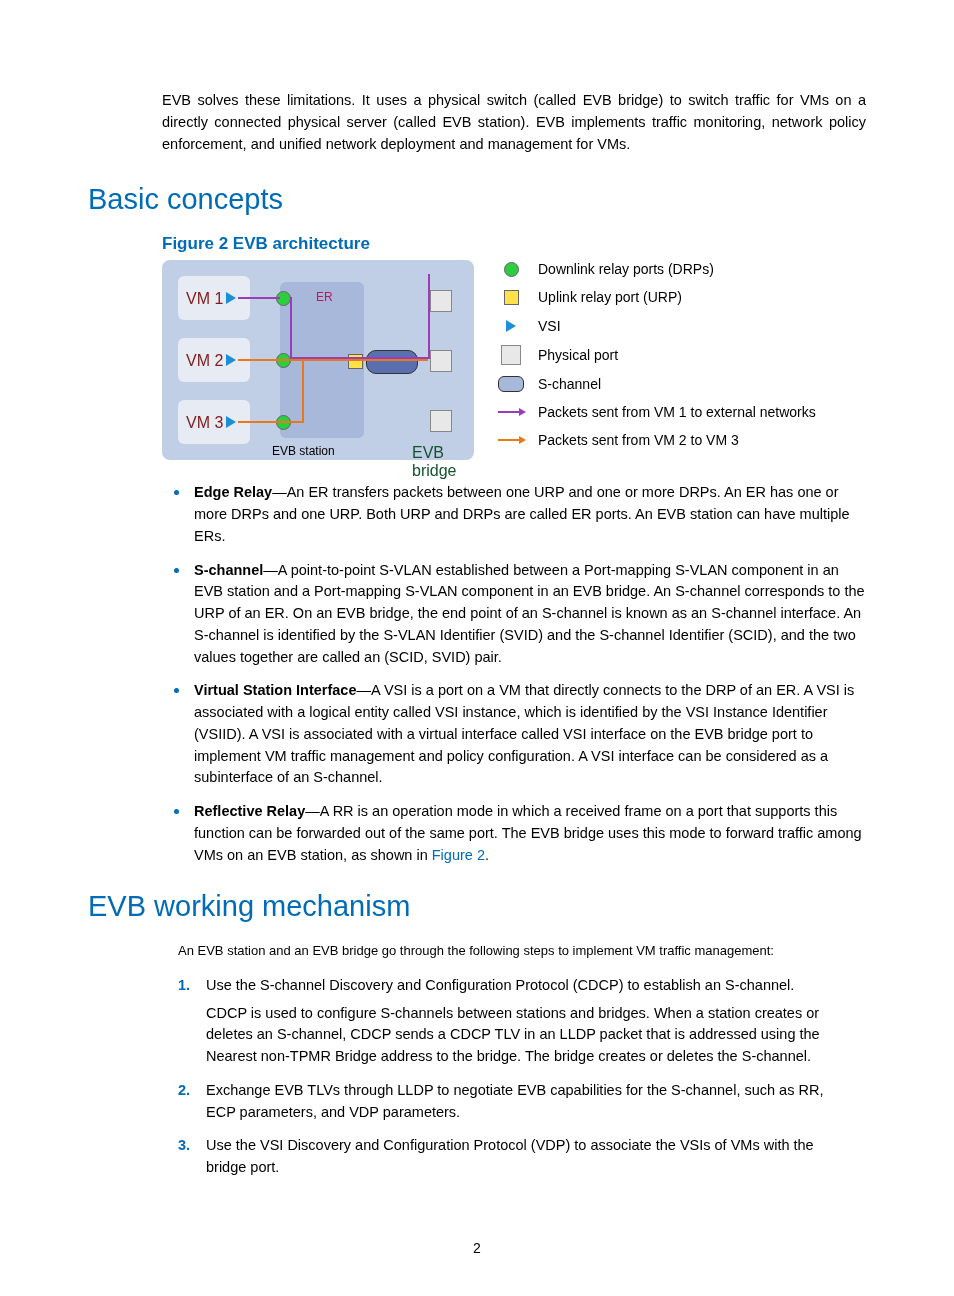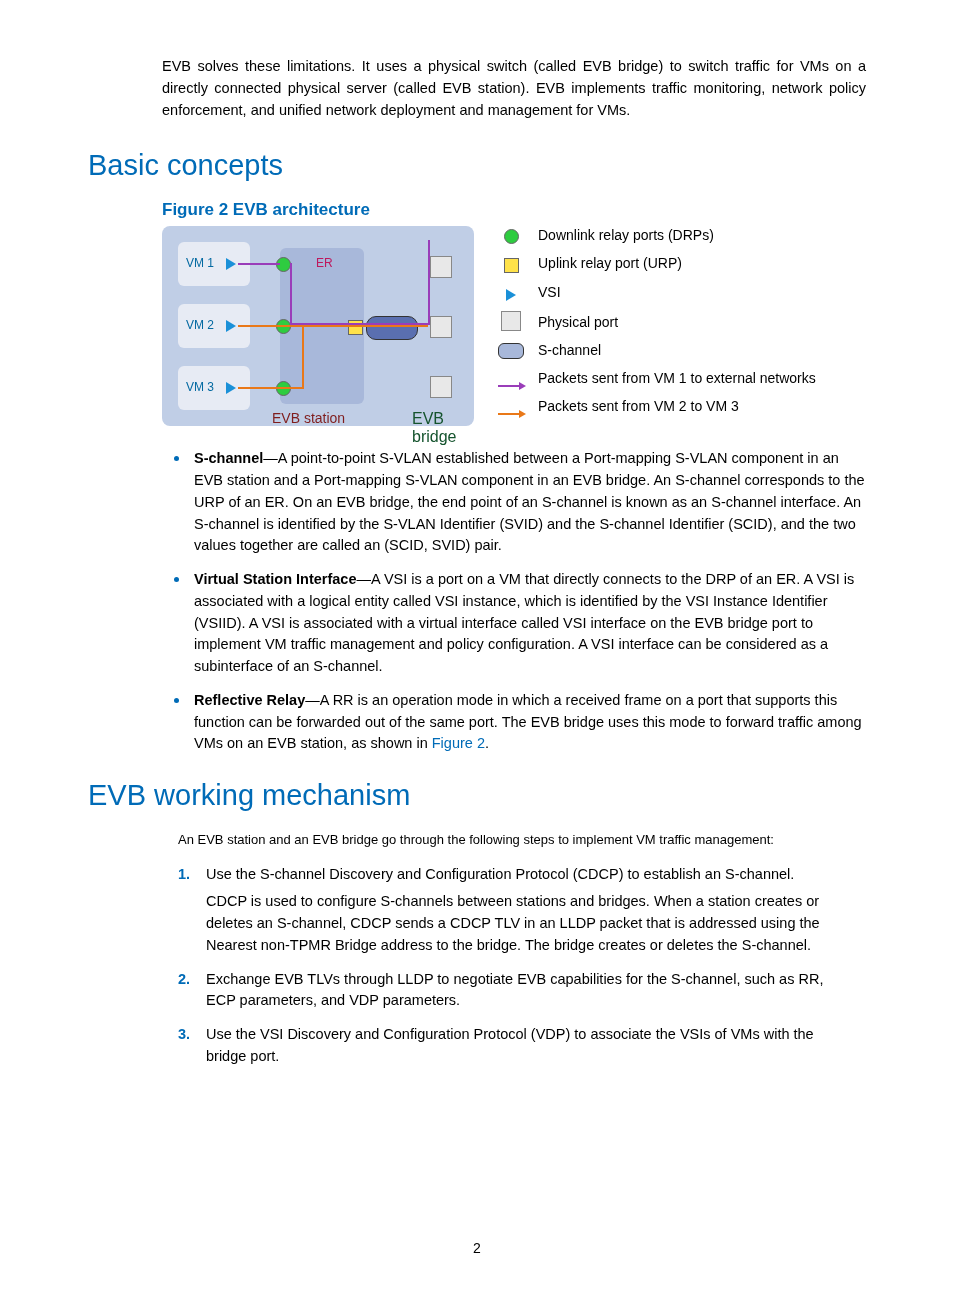--- a/index.html
+++ b/index.html
@@ -1,42 +1,42 @@
 <!DOCTYPE html>
 <html><head>
 <meta charset="utf-8">
 <style>
   html,body{margin:0;padding:0;background:#fff;font-family:"Segoe UI",Futura,Arial,sans-serif;color:#000}
-  .page{width:954px;height:1296px;position:relative;box-sizing:border-box;padding:56px 88px 0 88px}
+  .page{width:954px;height:1296px;position:relative;box-sizing:border-box;padding:90px 88px 0 88px}
   .intro{font-size:14.5px;line-height:1.5;text-align:justify;margin:0 0 28px 0;padding-left:74px}
   h1{font-weight:300;font-size:29px;color:#006bb7;margin:0 0 18px 0}
   .indent{padding-left:74px}
   .caption-line{font-size:14.5px;line-height:1.5;margin:0 0 14px 0}
   .caption-line .figref{color:#006bb7}
   .figtitle{color:#006bb7;font-weight:700;font-size:17px;margin:0 0 6px 0}
   .figure{display:flex;gap:24px;margin-bottom:22px}
   .diagram{width:312px;height:200px;background:#c0cee6;border-radius:8px;position:relative;flex:0 0 auto}
   .er-box{position:absolute;left:118px;top:22px;width:84px;height:156px;background:#a8b8da;border-radius:6px}
   .er-label{position:absolute;left:154px;top:30px;font-size:12px;color:#be185d}
   .vm-box{position:absolute;left:16px;width:72px;height:44px;background:#e7ebf4;border-radius:6px}
   .vm1{top:16px}.vm2{top:78px}.vm3{top:140px}
-  .vm-label{position:absolute;left:24px;font-size:12px;color:#0369a1}
+  .vm-label{position:absolute;left:24px;font-size:16px;color:#7f1d1d}
   .vm1l{top:30px}.vm2l{top:92px}.vm3l{top:154px}
   .tri{position:absolute;width:0;height:0;border-top:6px solid transparent;border-bottom:6px solid transparent;border-left:10px solid #1a90d8}
   .tri1{left:64px;top:32px}.tri2{left:64px;top:94px}.tri3{left:64px;top:156px}
   .drp{position:absolute;width:13px;height:13px;background:#2ecc40;border:1.5px solid #666;border-radius:50%}
   .drp1{left:114px;top:31px}.drp2{left:114px;top:93px}.drp3{left:114px;top:155px}
   .urp{position:absolute;left:186px;top:94px;width:13px;height:13px;background:#ffe24a;border:1.5px solid #666}
   .schan{position:absolute;left:204px;top:90px;width:50px;height:22px;background:#5a6fb0;border:1px solid #333;border-radius:10px}
   .pport{position:absolute;width:20px;height:20px;background:#e8e8e8;border:1.5px solid #888}
   .pp1{left:268px;top:30px}.pp2{left:268px;top:90px}.pp3{left:268px;top:150px}
-  .station-label{position:absolute;left:110px;top:184px;font-size:14px;color:#7f1d1d}
+  .station-label{position:absolute;left:110px;top:184px;font-size:12px;color:#000000}
   .bridge-label{position:absolute;left:250px;top:184px;font-size:16px;color:#14532d}
   .legend{flex:1;font-size:14px;line-height:1.3}
-  .lg-row{display:flex;align-items:flex-end;gap:14px;margin-bottom:10px}
+  .lg-row{display:flex;align-items:center;gap:14px;margin-bottom:10px}
   .lg-ico{width:26px;display:flex;justify-content:center;align-items:center;flex:0 0 auto}
   .lg-drp{width:13px;height:13px;background:#2ecc40;border:1.5px solid #666;border-radius:50%}
   .lg-urp{width:13px;height:13px;background:#ffe24a;border:1.5px solid #666}
   .lg-vsi{width:0;height:0;border-top:6px solid transparent;border-bottom:6px solid transparent;border-left:10px solid #1a90d8}
   .lg-pp{width:18px;height:18px;background:#e8e8e8;border:1.5px solid #888}
   .lg-sc{width:24px;height:14px;background:#a8b8da;border:1px solid #333;border-radius:6px}
   .lg-arrow{width:26px;height:2px;position:relative}
   .lg-arrow::after{content:"";position:absolute;right:-2px;top:-3px;width:0;height:0;border-top:4px solid transparent;border-bottom:4px solid transparent}
   .lg-purple{background:#9a3db9}.lg-purple::after{border-left:7px solid #9a3db9}
   .lg-orange{background:#e97818}.lg-orange::after{border-left:7px solid #e97818}
@@ -146,20 +146,21 @@
             <span class="lg-ico">
               <span class="lg-arrow lg-orange"></span>
             </span>
             <span>Packets sent from VM 2 to VM 3</span>
           </div>
       </div>
     </div>
   </div>
 
   <ul class="concepts">
+    <li><b>Edge Relay</b><span>—An ER transfers packets between one URP and one or more DRPs. An ER has one or more DRPs and one URP. Both URP and DRPs are called ER ports. An EVB station can have multiple ERs.</span></li>
     <li><b>S-channel</b><span>—A point-to-point S-VLAN established between a Port-mapping S-VLAN component in an EVB station and a Port-mapping S-VLAN component in an EVB bridge. An S-channel corresponds to the URP of an ER. On an EVB bridge, the end point of an S-channel is known as an S-channel interface. An S-channel is identified by the S-VLAN Identifier (SVID) and the S-channel Identifier (SCID), and the two values together are called an (SCID, SVID) pair.</span></li>
     <li><b>Virtual Station Interface</b><span>—A VSI is a port on a VM that directly connects to the DRP of an ER. A VSI is associated with a logical entity called VSI instance, which is identified by the VSI Instance Identifier (VSIID). A VSI is associated with a virtual interface called VSI interface on the EVB bridge port to implement VM traffic management and policy configuration. A VSI interface can be considered as a subinterface of an S-channel.</span></li>
     <li><b>Reflective Relay</b><span>—A RR is an operation mode in which a received frame on a port that supports this function can be forwarded out of the same port. The EVB bridge uses this mode to forward traffic among VMs on an EVB station, as shown in </span><span class="figref-inline">Figure 2</span><span>.</span></li>
   </ul>
 
   <h1>EVB working mechanism</h1>
 
   <div class="indent">
     <p class="sub">An EVB station and an EVB bridge go through the following steps to implement VM traffic management:</p>
   </div>

